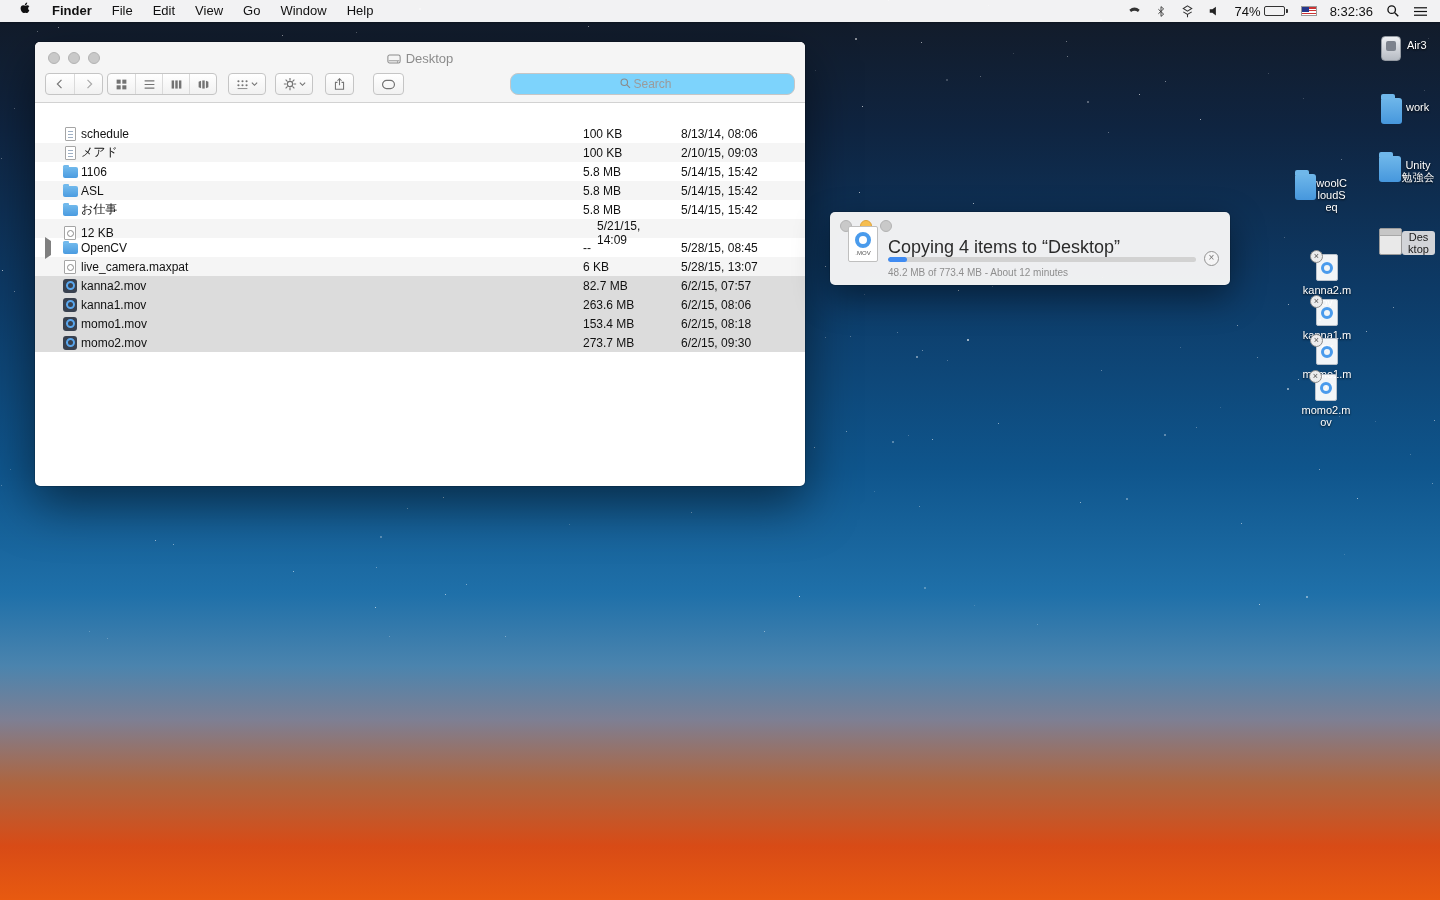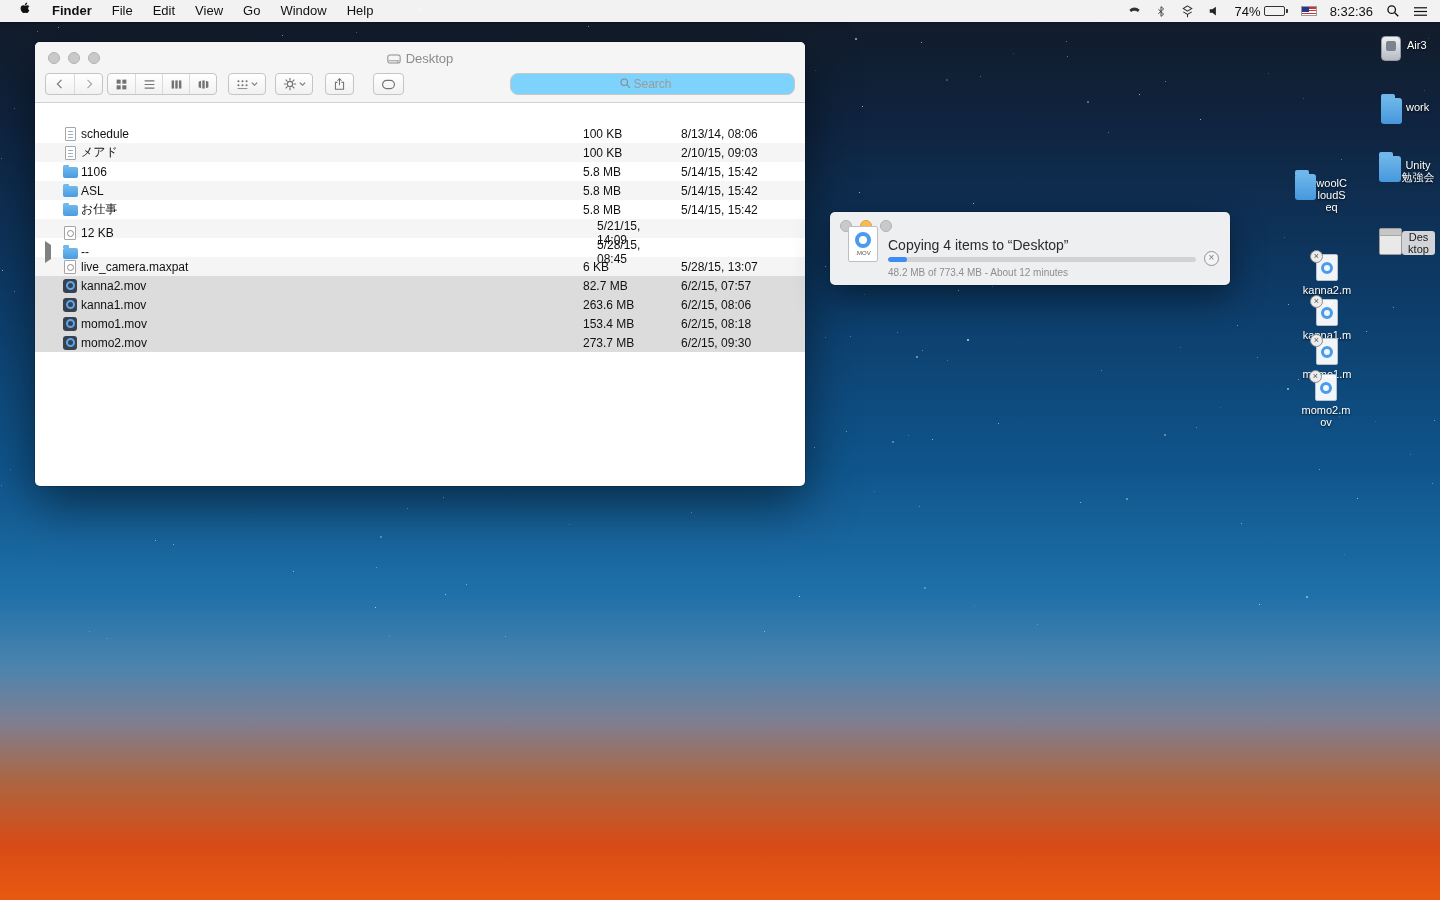--- a/index.html
+++ b/index.html
@@ -73,21 +73,21 @@
 
 .statusbar{position:absolute;bottom:0;left:0;right:0;height:23px;border-top:1px solid #e0e0e0;background:#fafafa;display:flex;align-items:center;justify-content:center;font-size:11px;color:#8a8a8a}
 
 
 .dialog{position:absolute;left:830px;top:212px;width:400px;height:73px;background:rgba(246,246,246,.97);border-radius:5px;box-shadow:0 12px 35px rgba(0,0,0,.45),0 0 0 1px rgba(0,0,0,.12);z-index:3}
 .dialog .lights{top:8px;left:10px;gap:8px}
 .dialog .light{width:12px;height:12px}
 .d-icon{position:absolute;left:18px;top:14px;width:30px;height:36px;background:#fff;border:1px solid #bfbfbf;border-radius:2px;display:flex;flex-direction:column;align-items:center;justify-content:center;gap:2px}
 .qt-circle{width:16px;height:16px;border-radius:50%;border:4px solid #4a9bec}
 .qt-label{font-size:6px;color:#555;line-height:6px}
-.d-title{position:absolute;left:58px;top:25px;font-size:14px;color:#2b2b2b}
+.d-title{position:absolute;left:58px;top:25px;font-size:18px;color:#2b2b2b}
 .d-track{position:absolute;left:58px;top:45px;width:308px;height:5px;background:#d2d2d2;border-radius:3px;overflow:hidden}
 .d-fill{height:100%;background:#3f8bf2;border-radius:3px;width:6%}
 .d-detail{position:absolute;left:58px;top:55px;font-size:10px;color:#8e8e8e}
 .d-cancel{position:absolute;right:11px;top:39px;width:15px;height:15px;border:1.5px solid #929292;border-radius:50%;color:#777;font-size:10px;line-height:12px;text-align:center;background:rgba(255,255,255,.4)}
 
 
 .dicon{position:absolute;display:flex;flex-direction:row;align-items:flex-start;z-index:1}
 .dlabel{margin-top:3px;font-size:11px;color:#fff;text-shadow:0 1px 2px rgba(0,0,0,.85);text-align:center;line-height:12px;word-break:break-all;width:100%}
 .dlabel.selpill{background:#d2d4d8;color:#1a1a1a;text-shadow:none;border-radius:3px;padding:0 4px;width:auto}
 .folder-lg{width:36px;height:26px;background:linear-gradient(#6fb7ea,#4697dd);border-radius:2px 3px 3px 3px;position:relative}
@@ -502,20 +502,21 @@
       </div>
     <div class="frow">
         <span class="gutter"></span>
         <span class="ficon maxpat"></span>
         <span class="cell-size">12 KB</span>
         <span class="cell-date">5/21/15, 14:09</span>
       </div>
     <div class="frow">
         <span class="gutter"><span class="tri"></span></span>
         <span class="ficon folder"></span>
+        <span class="cell-name">OpenCV</span>
         <span class="cell-size">--</span>
         <span class="cell-date">5/28/15, 08:45</span>
       </div>
     <div class="frow">
         <span class="gutter"></span>
         <span class="ficon maxpat"></span>
         <span class="cell-name">live_camera.maxpat</span>
         <span class="cell-size">6 KB</span>
         <span class="cell-date">5/28/15, 13:07</span>
       </div>

